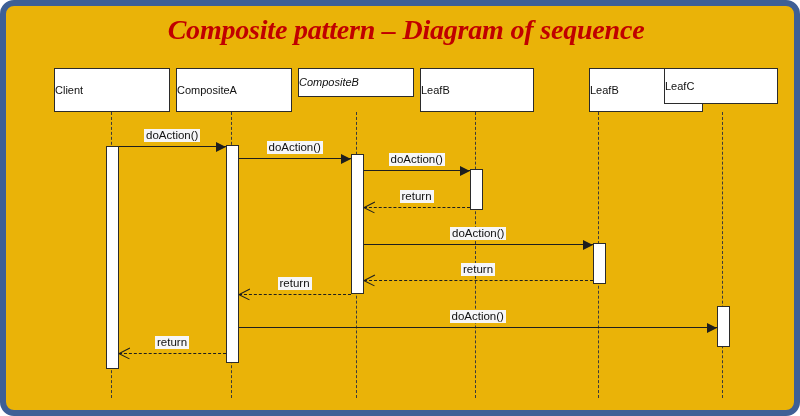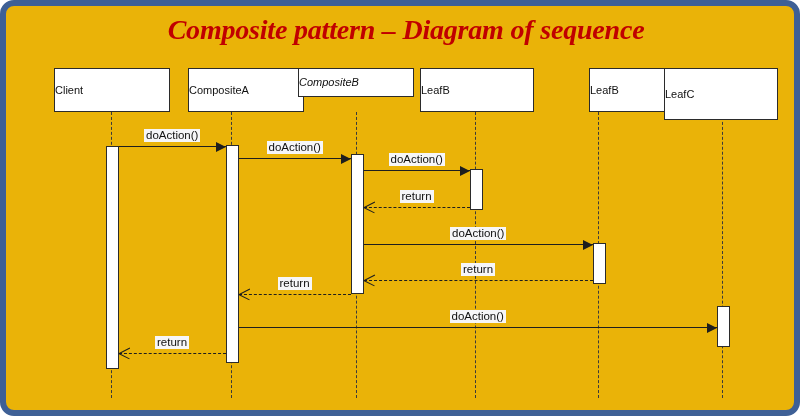--- a/index.html
+++ b/index.html
@@ -116,33 +116,33 @@
   <div id="canvas">
       <div class="lifeline" style="left: 105.2px; top: 106px; height: 286px;"></div>
       <div class="lifeline" style="left: 225.2px; top: 106px; height: 286px;"></div>
       <div class="lifeline" style="left: 350.2px; top: 106px; height: 286px;"></div>
       <div class="lifeline" style="left: 469.2px; top: 106px; height: 286px;"></div>
       <div class="lifeline" style="left: 592.2px; top: 106px; height: 286px;"></div>
       <div class="lifeline" style="left: 716.2px; top: 106px; height: 286px;"></div>
       <div class="lifebox" style="left: 48px; top: 62px; width: 116px; height: 44px;">
         <span>Client</span>
       </div>
-      <div class="lifebox" style="left: 170px; top: 62px; width: 116px; height: 44px; margin-left: 12px;">
+      <div class="lifebox" style="left: 170px; top: 62px; width: 116px; height: 44px;">
         <span>CompositeA</span>
       </div>
       <div class="lifebox" style="left: 292px; top: 62px; width: 116px; height: 29px; font-style: italic;">
         <span>CompositeB</span>
       </div>
       <div class="lifebox" style="left: 414px; top: 62px; width: 114px; height: 44px;">
         <span>LeafB</span>
       </div>
       <div class="lifebox" style="left: 535px; top: 62px; width: 114px; height: 44px; margin-left: 48px;">
         <span>LeafB</span>
       </div>
-      <div class="lifebox" style="left: 658px; top: 62px; width: 114px; height: 52px;">
+      <div class="lifebox" style="left: 658px; top: 62px; width: 114px; height: 36px;">
         <span>LeafC</span>
       </div>
       <div class="activation" style="left: 99.5px; top: 140px; width: 13px; height: 223px;"></div>
       <div class="activation" style="left: 219.5px; top: 139px; width: 13px; height: 218px;"></div>
       <div class="activation" style="left: 344.5px; top: 148px; width: 13px; height: 140px;"></div>
       <div class="activation" style="left: 463.5px; top: 163px; width: 13px; height: 41px;"></div>
       <div class="activation" style="left: 586.5px; top: 237px; width: 13px; height: 41px;"></div>
       <div class="activation" style="left: 710.5px; top: 300px; width: 13px; height: 41px;"></div>
       <div class="msg-line" style="left: 112.5px; top: 140px; width: 107px;"></div>
       <div class="arrowhead solid-right" style="left: 209.5px; top: 135.5px;"></div>

